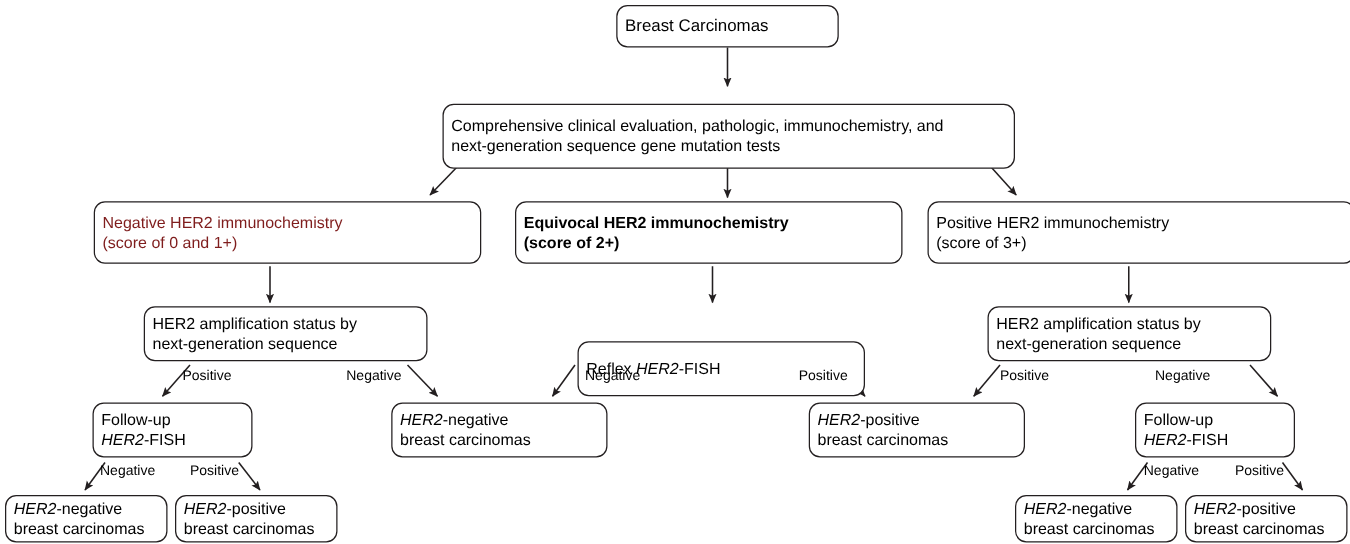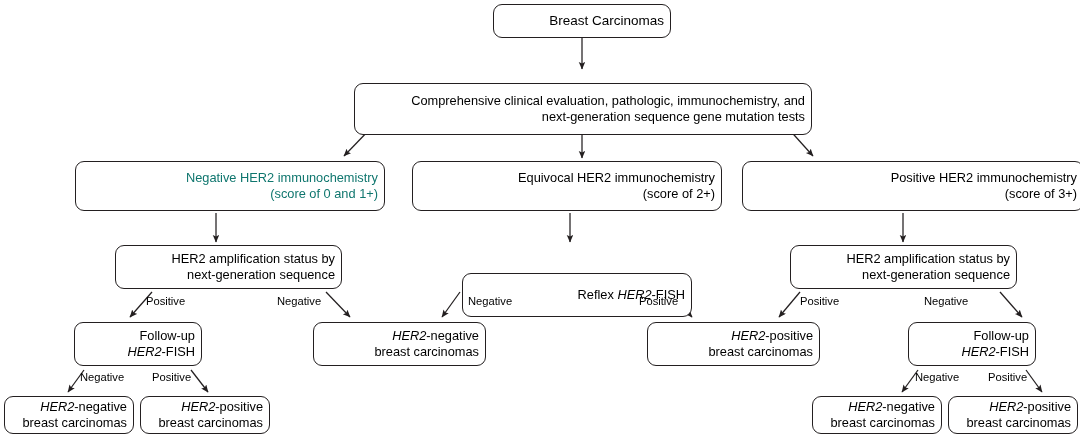--- a/index.html
+++ b/index.html
@@ -17,21 +17,21 @@
   }
   .node {
     position: absolute;
     box-sizing: border-box;
     border: 1.4px solid #231f20;
     border-radius: 9px;
     background: #ffffff;
     display: flex;
     align-items: center;
     justify-content: center;
-    text-align: right;
+    text-align: left;
     color: #000000;
     line-height: 1.22;
     padding: 2px 6px;
   }
   .node .txt {
     display: block;
     width: 100%;
   }
   svg.links {
     position: absolute;
@@ -87,24 +87,24 @@
       </g>
   </svg>
 
   <div id="nodes-layer">
       <div class="node" style="left: 493px; top: 4px; width: 178px; height: 34px; font-size: 13.5px; border-color: rgb(35, 31, 32); background: rgb(255, 255, 255); color: rgb(0, 0, 0);">
         <span class="txt">Breast Carcinomas</span>
       </div>
       <div class="node" style="left: 354px; top: 71px; width: 458px; height: 52px; font-size: 12.8px; border-color: rgb(35, 31, 32); background: rgb(255, 255, 255); color: rgb(0, 0, 0); margin-top: 12px;">
         <span class="txt">Comprehensive clinical evaluation, pathologic, immunochemistry, and<br>next-generation sequence gene mutation tests</span>
       </div>
-      <div class="node" style="left: 75px; top: 161px; width: 310px; height: 50px; font-size: 12.8px; border-color: rgb(35, 31, 32); background: rgb(255, 255, 255); color: #0f766e;">
+      <div class="node" style="left: 75px; top: 161px; width: 310px; height: 50px; font-size: 12.8px; border-color: rgb(35, 31, 32); background: rgb(255, 255, 255); color: #7f1d1d;">
         <span class="txt">Negative HER2 immunochemistry<br>(score of 0 and 1+)</span>
       </div>
-      <div class="node" style="left: 412px; top: 161px; width: 310px; height: 50px; font-size: 12.8px; border-color: rgb(35, 31, 32); background: rgb(255, 255, 255); color: rgb(0, 0, 0);">
+      <div class="node" style="left: 412px; top: 161px; width: 310px; height: 50px; font-size: 12.8px; border-color: rgb(35, 31, 32); background: rgb(255, 255, 255); color: rgb(0, 0, 0); font-weight: bold;">
         <span class="txt">Equivocal HER2 immunochemistry<br>(score of 2+)</span>
       </div>
       <div class="node" style="left: 742px; top: 161px; width: 342px; height: 50px; font-size: 12.8px; border-color: rgb(35, 31, 32); background: rgb(255, 255, 255); color: rgb(0, 0, 0);">
         <span class="txt">Positive HER2 immunochemistry<br>(score of 3+)</span>
       </div>
       <div class="node" style="left: 115px; top: 245px; width: 227px; height: 44px; font-size: 12.8px; border-color: rgb(35, 31, 32); background: rgb(255, 255, 255); color: rgb(0, 0, 0);">
         <span class="txt">HER2 amplification status by<br>next-generation sequence</span>
       </div>
       <div class="node" style="left: 462px; top: 245px; width: 230px; height: 44px; font-size: 12.8px; border-color: rgb(35, 31, 32); background: rgb(255, 255, 255); color: rgb(0, 0, 0); margin-top: 28px;">
         <span class="txt">Reflex <i>HER2</i>-FISH</span>

